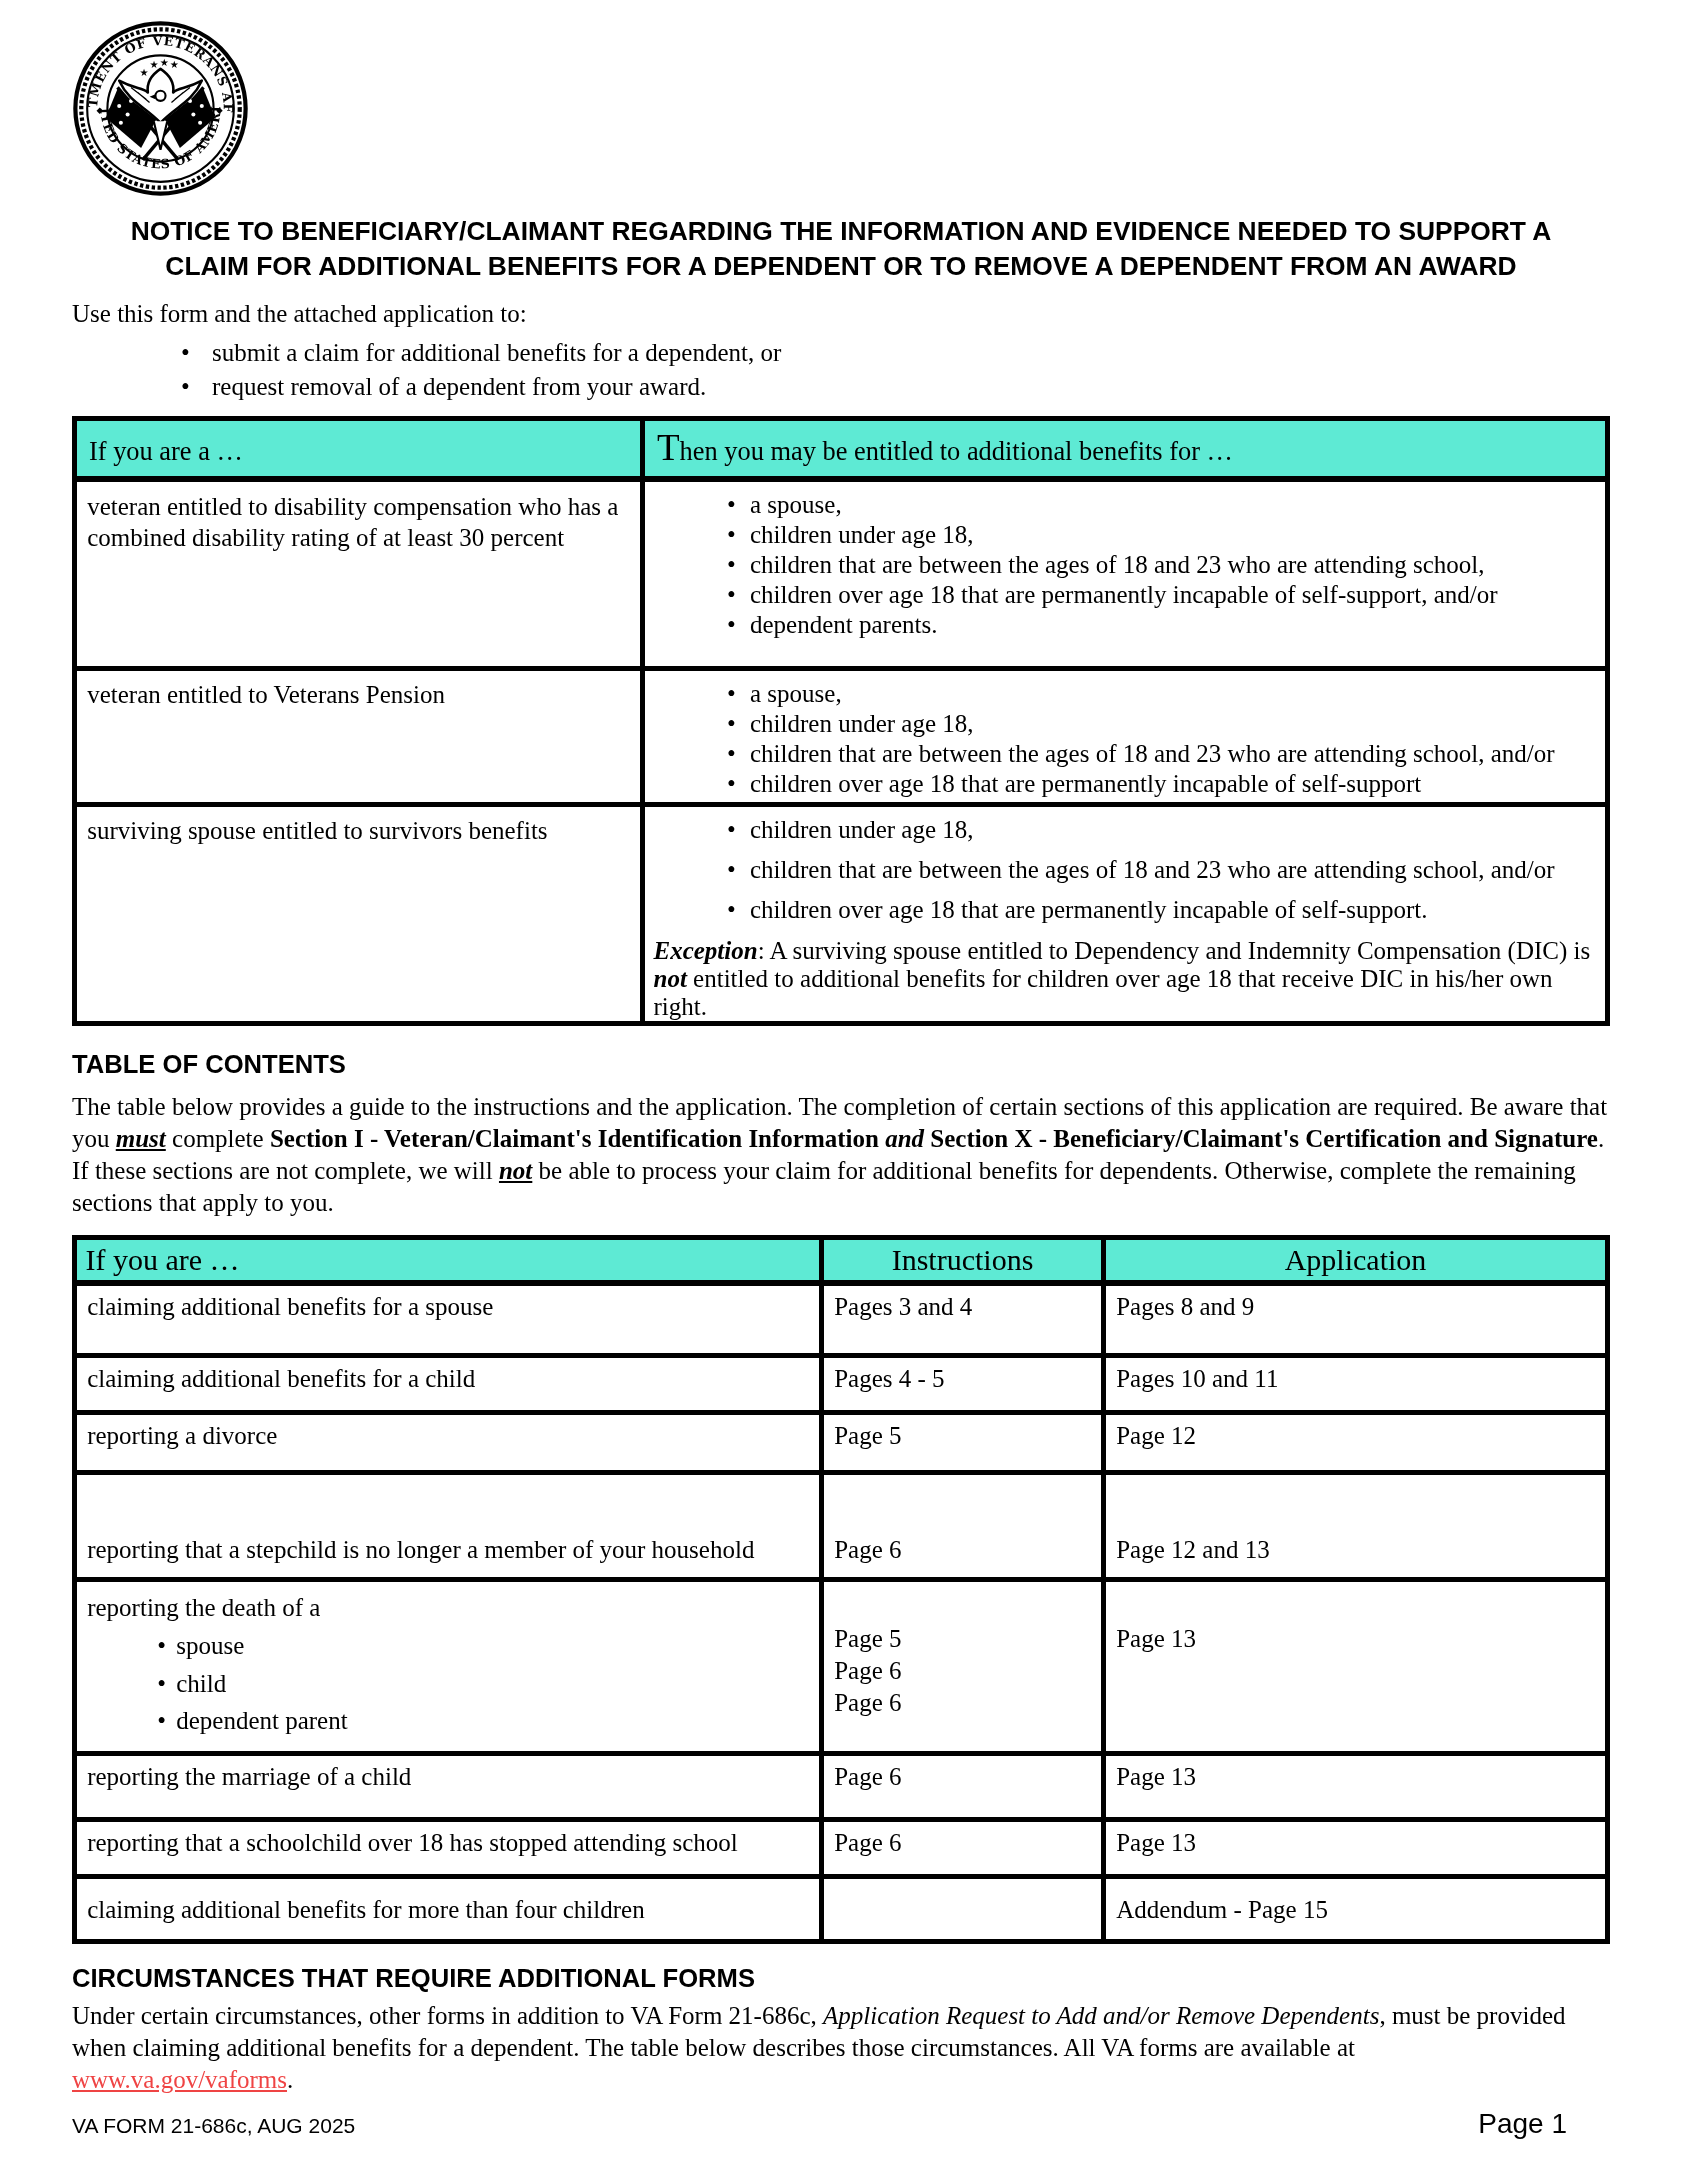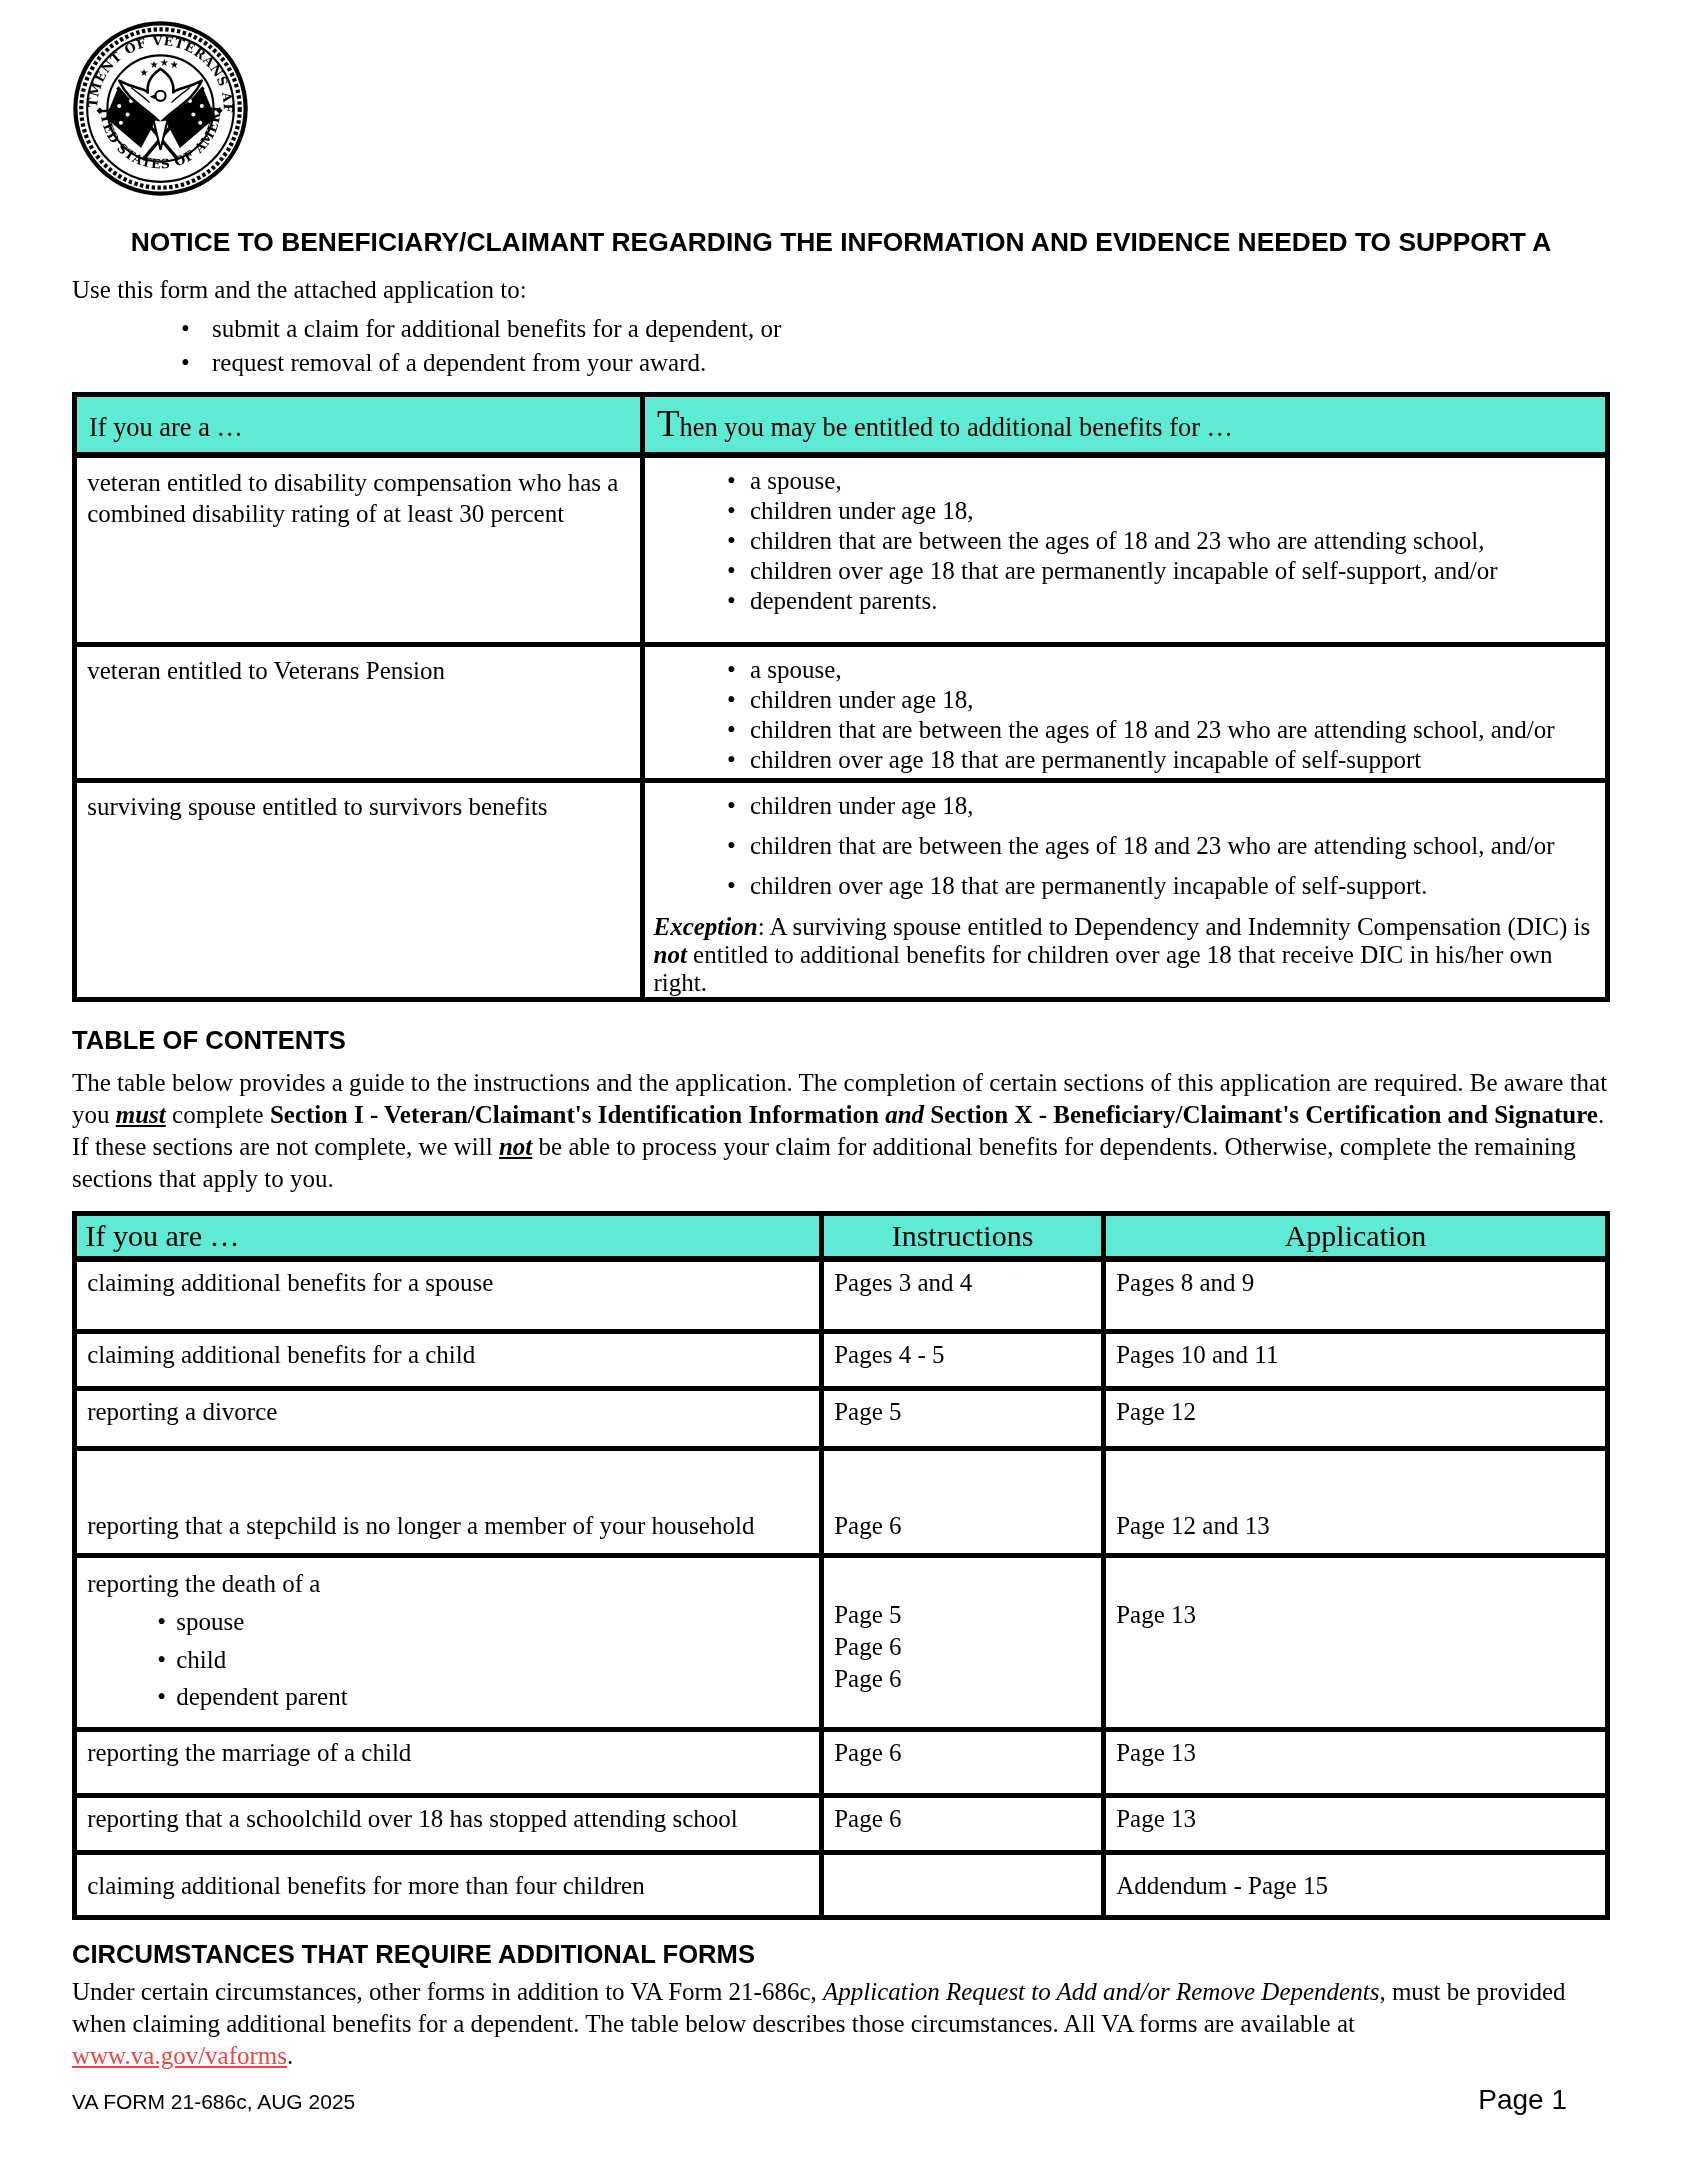--- a/index.html
+++ b/index.html
@@ -9,21 +9,21 @@
     color: #000;
     font-family: "Liberation Serif", serif;
   }
   .page { padding: 20.4px 75px 0 72px; }
 
   
   .seal { width: 177px; height: 177px; display:block; }
 
   
   .title {
-    margin-top: 28px;
+    margin-top: 17px;
     text-align: center;
     font-family: "Liberation Sans", sans-serif;
     font-weight: bold;
     font-size: 26.4px;
     line-height: 35px;
   }
   .title div { white-space: nowrap; }
   .sect-heading {
     font-family: "Liberation Sans", sans-serif;
     font-weight: bold;
@@ -133,20 +133,21 @@
       <path d="M105,122 C86,102 68,98 56,72 C74,82 84,80 90,86 C88,72 96,64 105,58 C114,64 122,72 120,86 C126,80 136,82 154,72 C142,98 124,102 105,122 Z" fill="#fff" stroke="#000" stroke-width="3" stroke-linejoin="round"></path>
       <path d="M78,86 L92,98 M70,80 L88,94 M132,86 L118,98 M140,80 L122,94" stroke="#000" stroke-width="1.5"></path>
       <circle cx="105" cy="90" r="6" fill="#fff" stroke="#000" stroke-width="2.5"></circle>
       <path d="M99,88 l-7,3 l7,3 z" fill="#000"></path>
       <path d="M97,120 L105,154 L113,120" fill="#fff" stroke="#000" stroke-width="2.5"></path>
     </g>
   </svg>
 
   <div class="title">
     <div>NOTICE TO BENEFICIARY/CLAIMANT REGARDING THE INFORMATION AND EVIDENCE NEEDED TO SUPPORT A</div>
+    <div>CLAIM FOR ADDITIONAL BENEFITS FOR A DEPENDENT OR TO REMOVE A DEPENDENT FROM AN AWARD</div>
   </div>
 
   <p class="lead">Use this form and the attached application to:</p>
   <ul class="intro-list">
     <li>submit a claim for additional benefits for a dependent, or</li>
     <li>request removal of a dependent from your award.</li>
   </ul>
 
   <table class="t1">
     <colgroup>

